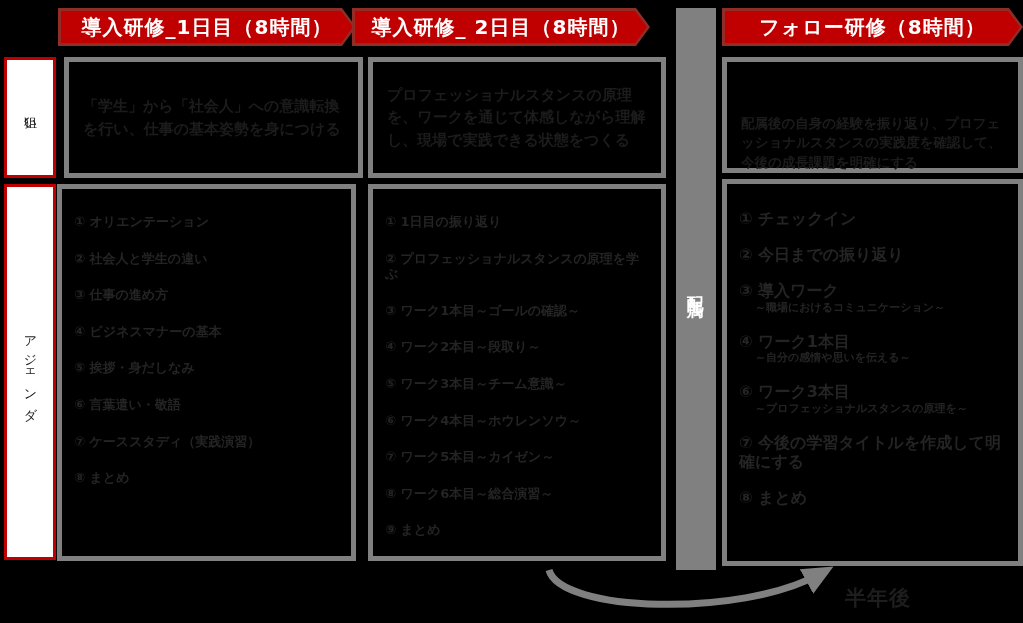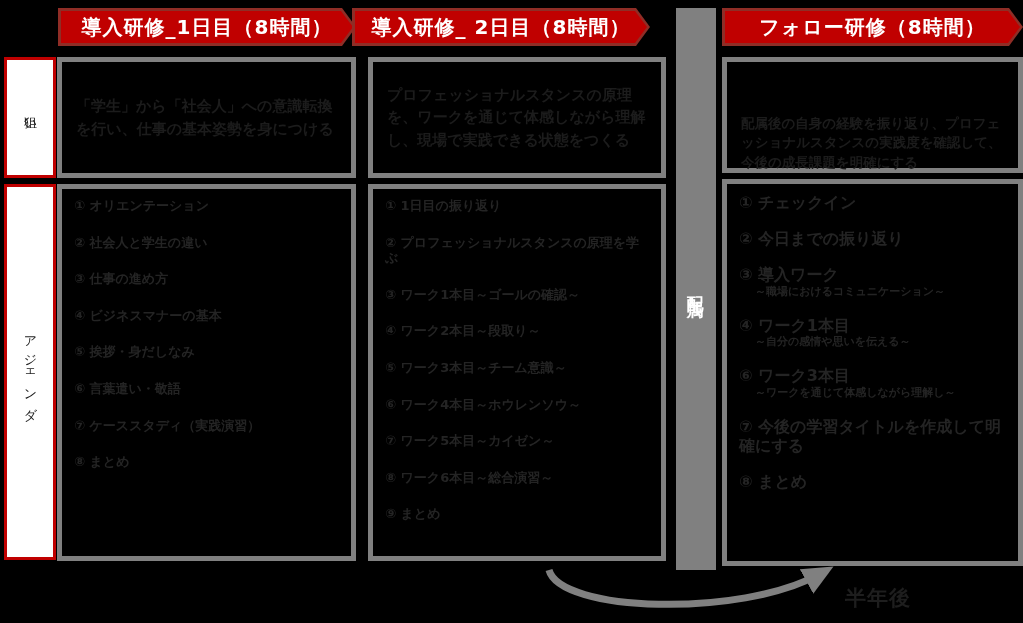--- a/index.html
+++ b/index.html
@@ -32,21 +32,21 @@
   
   .panel{
     position:absolute;background:#000;border:5px solid #808080;box-sizing:border-box;
   }
   .aim-text{
     width:100%;height:100%;display:flex;align-items:center;
     padding:6px 14px;box-sizing:border-box;
     color:#1c1c1c;font-weight:bold;font-size:15px;line-height:1.5;
   }
   .panel.small-aim .aim-text{font-size:13.5px;line-height:1.45;margin-top:28px;}
-  .agenda-list{padding:9px 12px;box-sizing:border-box;}
+  .agenda-list{padding:25px 12px;box-sizing:border-box;}
   .agenda-item{margin-bottom:21px;}
   .agenda-line{color:#242424;font-weight:bold;font-size:13px;line-height:1.2;}
   .agenda-sub{color:#242424;font-weight:bold;font-size:11px;line-height:1.3;padding-left:16px;}
   .agenda-sub:empty{display:none;}
   .col3 .agenda-item{margin-bottom:17px;}
   .col3 .agenda-line{font-size:16px;}
   
   .assign-bar{
     position:absolute;left:676px;top:8px;width:40px;height:562px;background:#808080;
     display:flex;align-items:center;justify-content:center;
@@ -80,21 +80,21 @@
     <div class="banner-inner">フォロー研修（8時間）</div>
   </div>
 
   <div class="side-label" style="top:57px;height:121px;">
     <span class="vtext">狙い</span>
   </div>
   <div class="side-label" style="top:184px;height:376px;">
     <span class="vtext">アジェンダ</span>
   </div>
 
-  <div class="panel" style="left:57px;top:57px;width:299px;height:121px;">
+  <div class="panel" style="left:64px;top:57px;width:299px;height:121px;">
     <div class="aim-text">「学生」から「社会人」への意識転換を行い、仕事の基本姿勢を身につける</div>
   </div>
   <div class="panel" style="left:368px;top:57px;width:298px;height:121px;">
     <div class="aim-text">プロフェッショナルスタンスの原理を、ワークを通じて体感しながら理解し、現場で実践できる状態をつくる</div>
   </div>
   <div class="panel small-aim" style="left:722px;top:57px;width:301px;height:116px;">
     <div class="aim-text">配属後の自身の経験を振り返り、プロフェッショナルスタンスの実践度を確認して、今後の成長課題を明確にする</div>
   </div>
 
   <div class="panel" style="left:57px;top:184px;width:299px;height:377px;">
@@ -169,21 +169,21 @@
       <div class="agenda-item">
         <div class="agenda-line">③ 導入ワーク</div>
         <div class="agenda-sub">～職場におけるコミュニケーション～</div>
       </div>
       <div class="agenda-item">
         <div class="agenda-line">④ ワーク1本目</div>
         <div class="agenda-sub">～自分の感情や思いを伝える～</div>
       </div>
       <div class="agenda-item">
         <div class="agenda-line">⑥ ワーク3本目</div>
-        <div class="agenda-sub">～ワークを通じて体感しながら理解し～</div>
+        <div class="agenda-sub">～プロフェッショナルスタンスの原理を～</div>
       </div>
       <div class="agenda-item">
           <div class="agenda-line">⑦ 今後の学習タイトルを作成して明確にする</div>
         </div>
       <div class="agenda-item">
           <div class="agenda-line">⑧ まとめ</div>
         </div>
     </div>
   </div>
 

